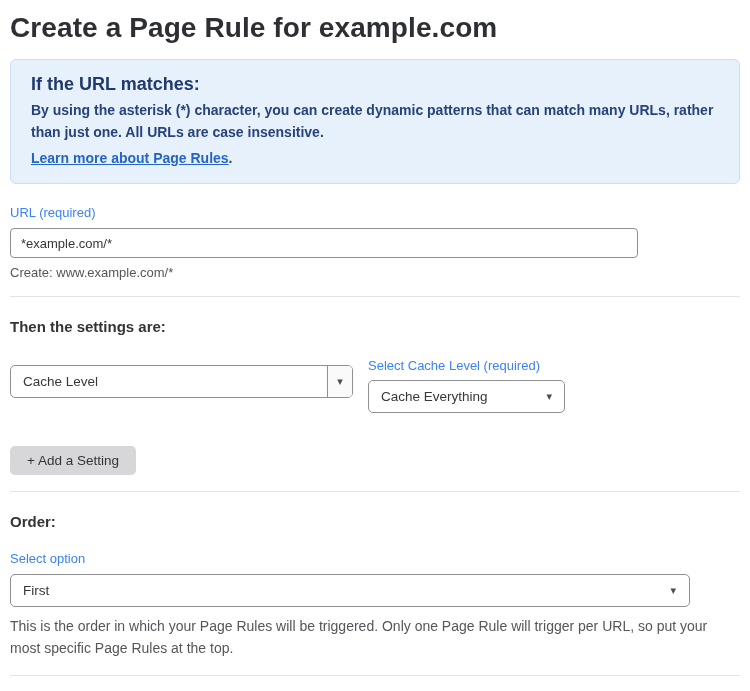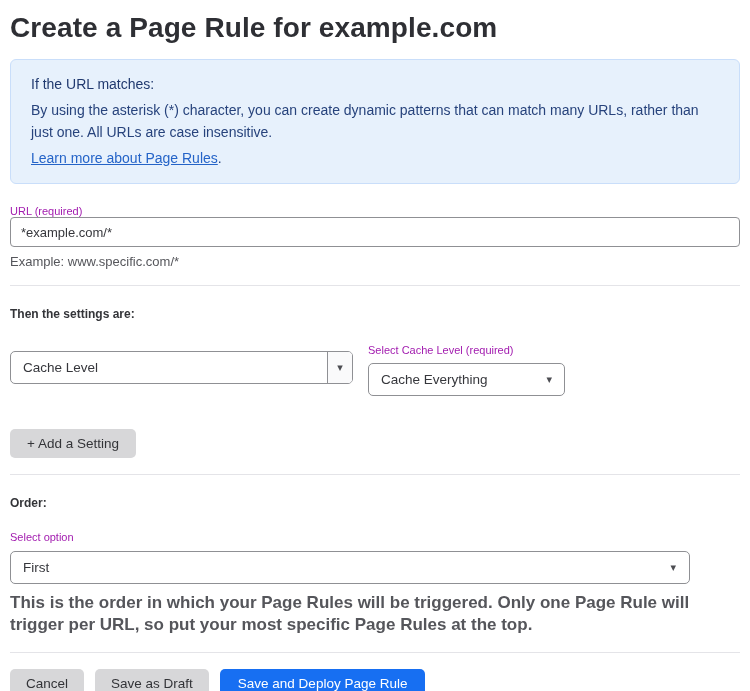--- a/index.html
+++ b/index.html
@@ -24,38 +24,39 @@
     margin-top: 15px;
     background: #e7f1fc;
     border: 1px solid #c9defa;
     border-radius: 6px;
     padding: 13px 20px 14px 20px;
     color: #27437c;
     font-size: 14px;
     line-height: 22.5px;
   }
   .info-box .info-heading {
-    font-weight: 400;
-    font-size: 14px;
+    font-weight: 700;
+    font-size: 18px;
     color: #20396f;
   }
-  .info-box p { margin-top: 3px; }
+  .info-box p { margin-top: 3px; font-weight: bold; }
   .info-box a {
     color: #2564c8;
     text-decoration: underline;
     cursor: pointer;
   }
 
   .field-label {
-    font-size: 11px;
-    color: #a21caf;
+    font-size: 13px;
+    color: #3b82f6;
     margin-top: 21px;
   }
   .text-input {
-    width: 730px;
+    margin-top: 8px;
+    width: 628px;
     height: 30px;
     border: 1px solid #8f9094;
     border-radius: 4px;
     padding: 0 10px;
     font-size: 13px;
     color: #36373c;
     font-family: "Liberation Sans", "DejaVu Sans", sans-serif;
     outline: none;
     background: #fff;
   }
@@ -65,21 +66,21 @@
     color: #55565b;
   }
 
   .divider {
     border: none;
     border-top: 1px solid #e4e4e8;
     margin-top: 16px;
   }
 
   .section-heading {
-    font-size: 12px;
+    font-size: 15px;
     font-weight: 700;
     color: #333438;
     margin-top: 21px;
   }
 
   .settings-row { display: flex; margin-top: 23px; }
   .settings-col-1 { width: 343px; }
   .settings-col-2 { width: 197px; margin-left: 15px; }
   .settings-row .field-label { margin-top: 0; }
 
@@ -129,25 +130,24 @@
     font-family: "Liberation Sans", "DejaVu Sans", sans-serif;
     cursor: pointer;
   }
   .btn-gray { background: #d7d7d9; color: #333438; padding: 0 16px; }
   .btn-blue { background: #176ff2; color: #ffffff; padding: 0 18px; }
 
   .add-setting-btn { margin-top: 33px; padding: 0 17px; text-align: center; }
 
   .order-helper {
     margin-top: 8px;
-    font-size: 17px;
+    font-size: 14px;
     color: #55565b;
     line-height: 22px;
     max-width: 720px;
-    font-weight: bold;
   }
 
   .actions-row {
     margin-top: 16px;
     display: flex;
     align-items: center;
   }
   .actions-row .btn + .btn { margin-left: 11px; }
   .actions-row .btn-blue { margin-left: 13px; }
 </style>
@@ -161,21 +161,21 @@
   <div class="info-box">
     <div class="info-heading">If the URL matches:</div>
     <p>By using the asterisk (*) character, you can create dynamic patterns that can match many URLs, rather than just one. All URLs are case insensitive.</p>
     <p>
       <a href="#">Learn more about Page Rules</a><span>.</span>
     </p>
   </div>
 
   <div class="field-label">URL (required)</div>
   <input type="text" class="text-input" value="*example.com/*" style="">
-  <div class="helper-text">Example: www.specific.com/*</div>
+  <div class="helper-text">Create: www.example.com/*</div>
 
   <hr class="divider">
 
   <h2 class="section-heading">Then the settings are:</h2>
 
   <div class="settings-row">
     <div class="settings-col-1">
       <div class="select">
         <span class="select-value">Cache Level</span>
         <span class="arrow-cell">

